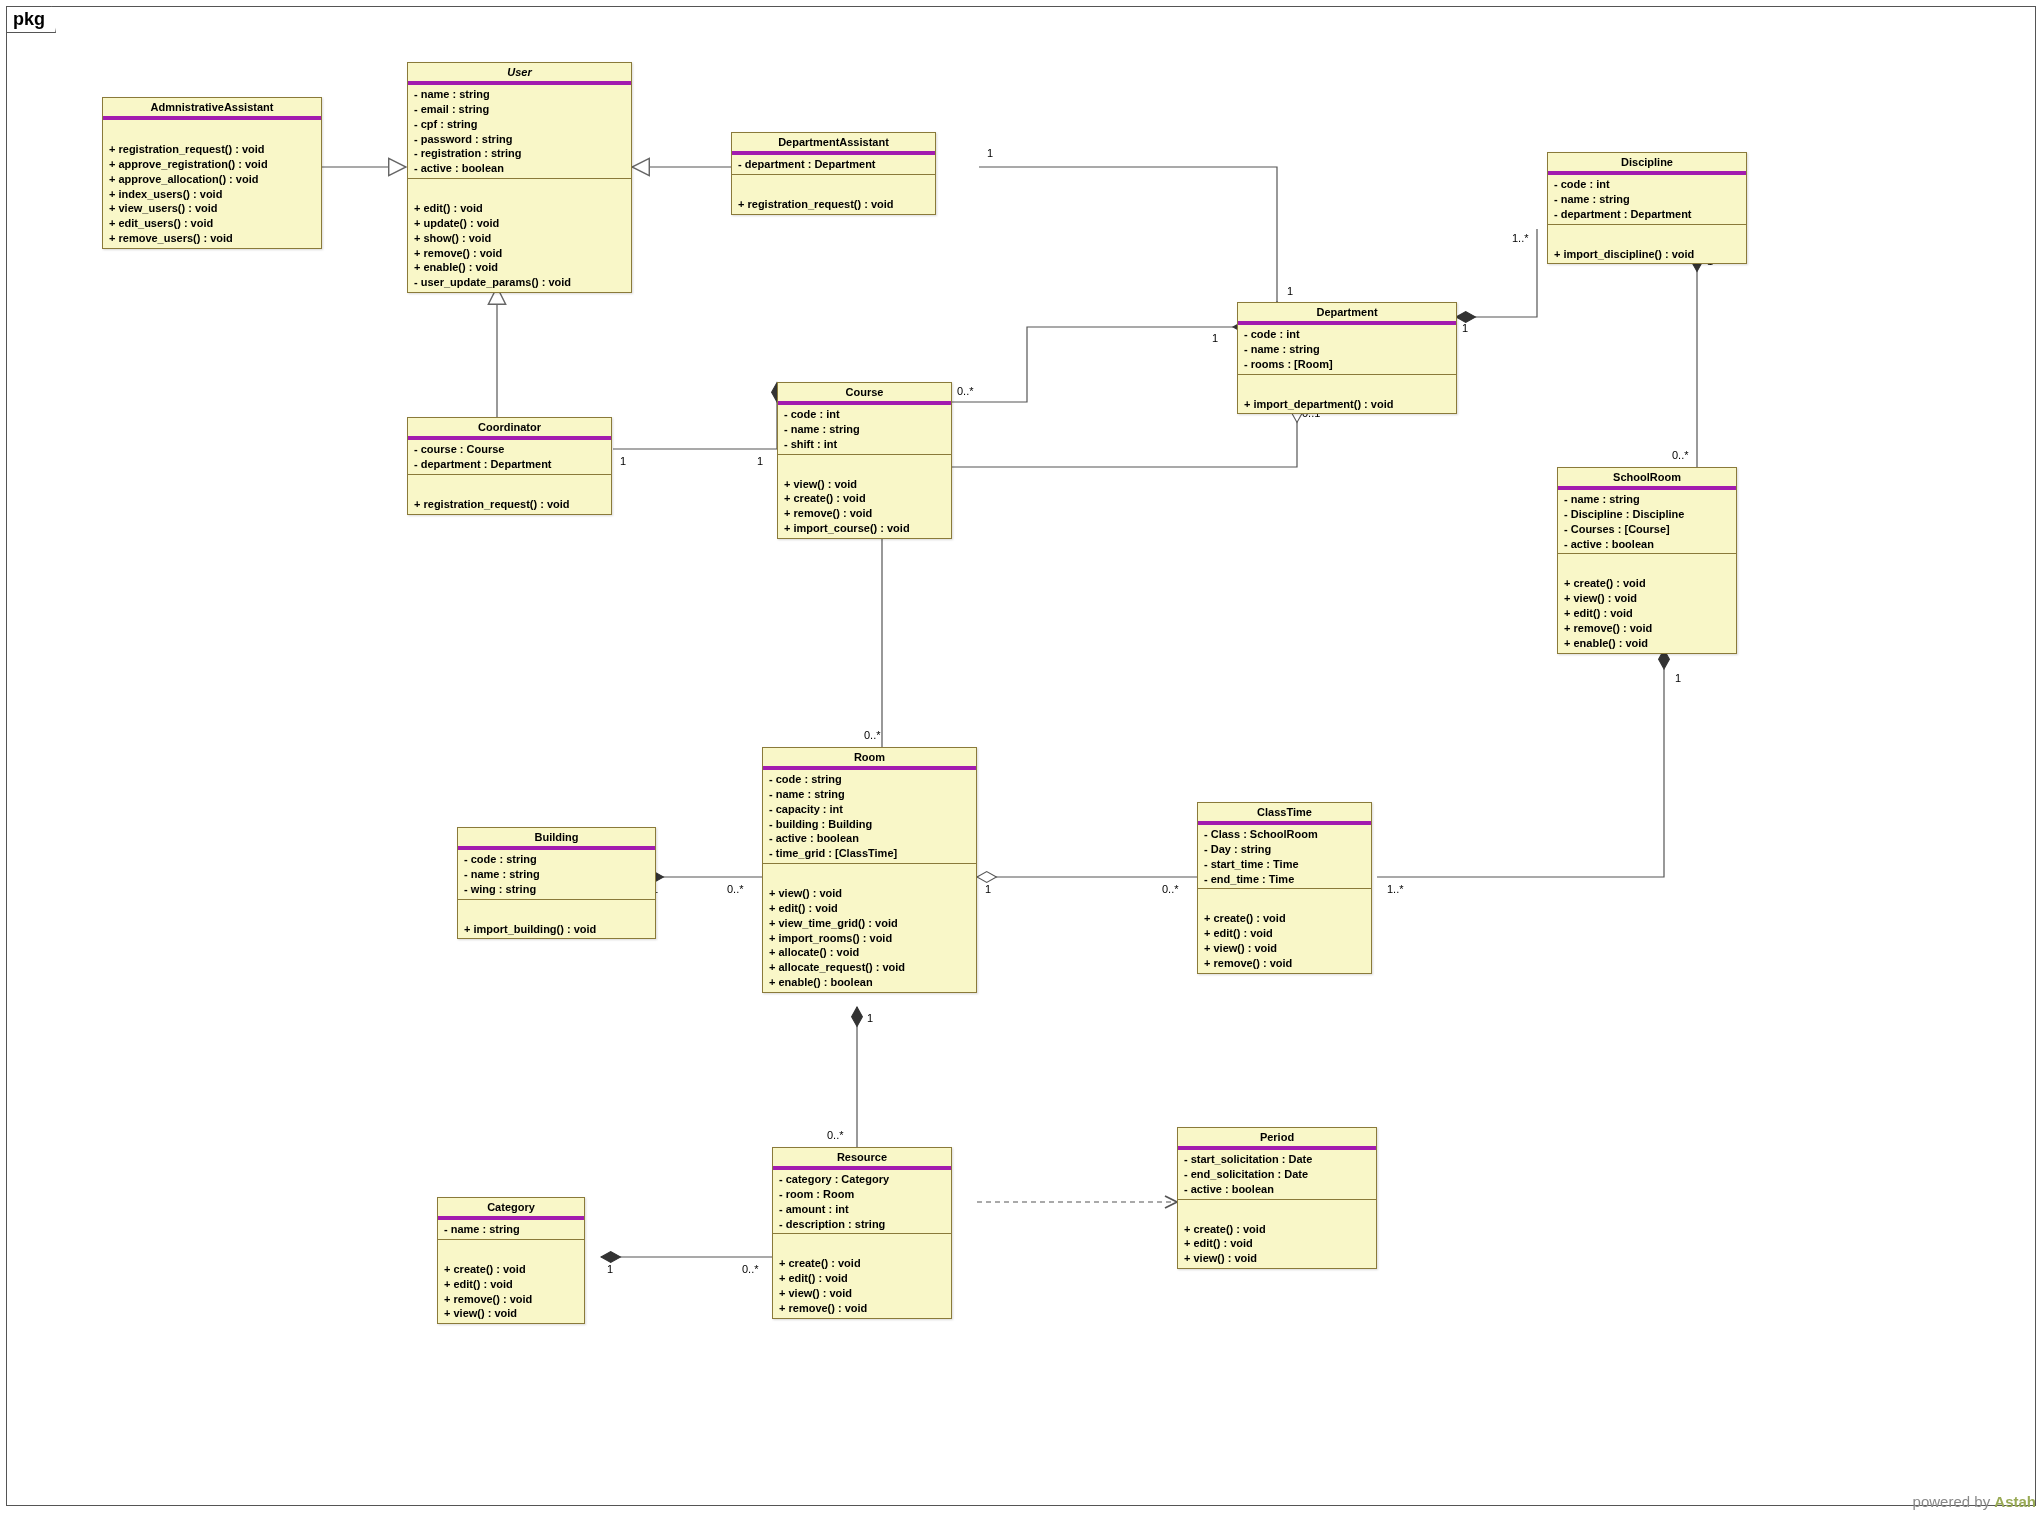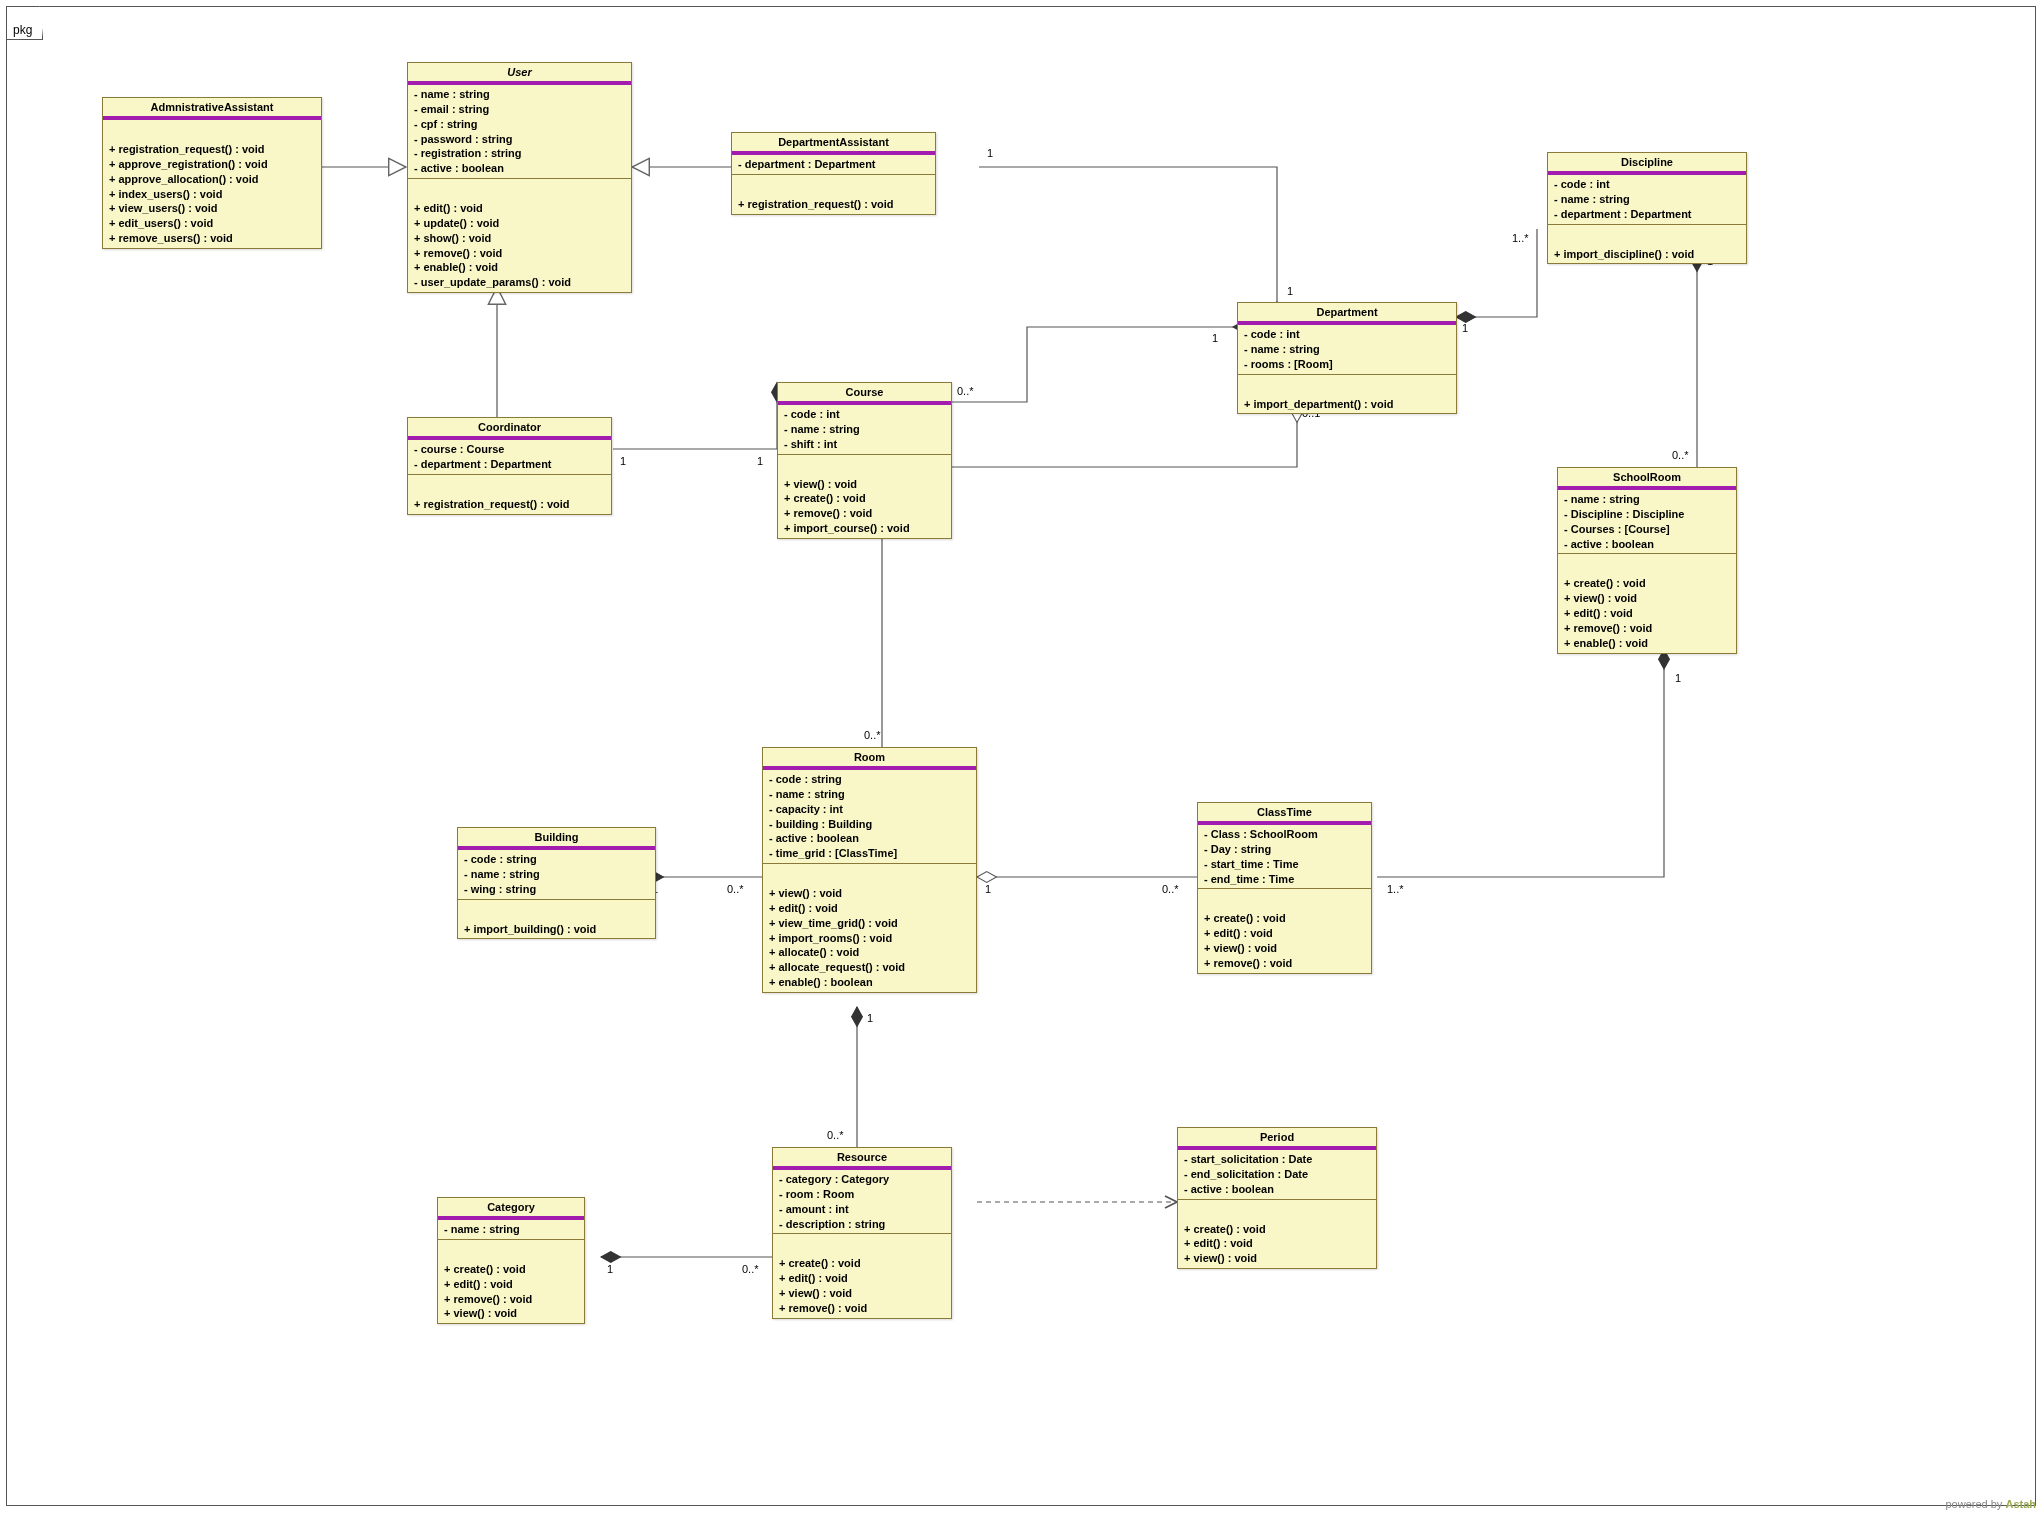--- a/index.html
+++ b/index.html
@@ -16,23 +16,23 @@
     position: relative;
     width: 2030px;
     height: 1500px;
   }
   .pkg-tab {
     position: absolute;
     top: -1px; left: -1px;
     border: 1px solid #555;
     border-bottom: 1px solid #555;
     background: #fff;
-    padding: 16px 10px 2px 6px;
-    font-weight: normal;
-    font-size: 12px;
+    padding: 2px 10px 2px 6px;
+    font-weight: bold;
+    font-size: 18px;
     clip-path: polygon(0 0, 90% 0, 100% 100%, 0 100%);
   }
   .class-box {
     position: absolute;
     background: #f9f7c8;
     border: 1px solid #8a7a3a;
     box-shadow: 1px 1px 2px rgba(0,0,0,0.15);
   }
   .class-name {
     text-align: center;
@@ -45,21 +45,21 @@
     border-bottom: 1px solid #8a7a3a;
     padding: 2px 6px;
     line-height: 1.35;
     white-space: pre;
     font-weight: bold;
   }
   .compartment:last-child { border-bottom: none; margin-top: 20px; }
   .footer {
     position: absolute;
     right: 8px; bottom: 4px;
-    font-size: 11px;
+    font-size: 15px;
     color: #888;
   }
   .footer b { color:#9a5; }
   svg.edges {
     position: absolute;
     top: 0; left: 0;
     pointer-events: none;
   }
   .mult {
     position: absolute;

